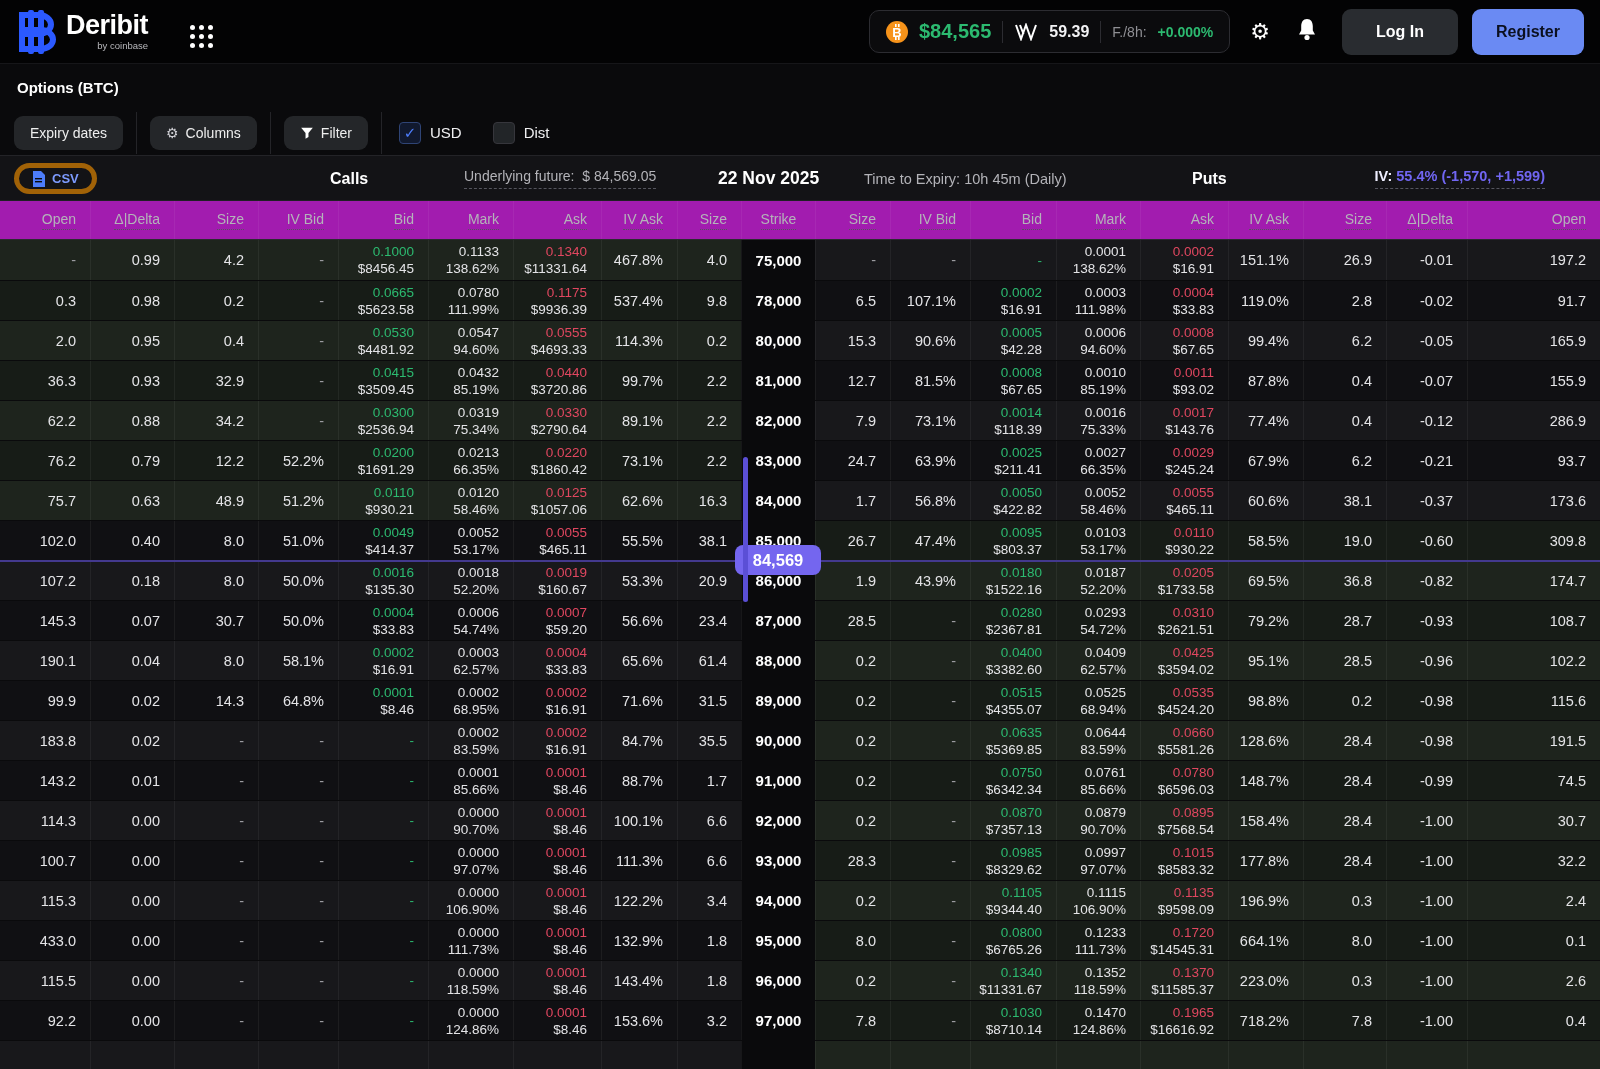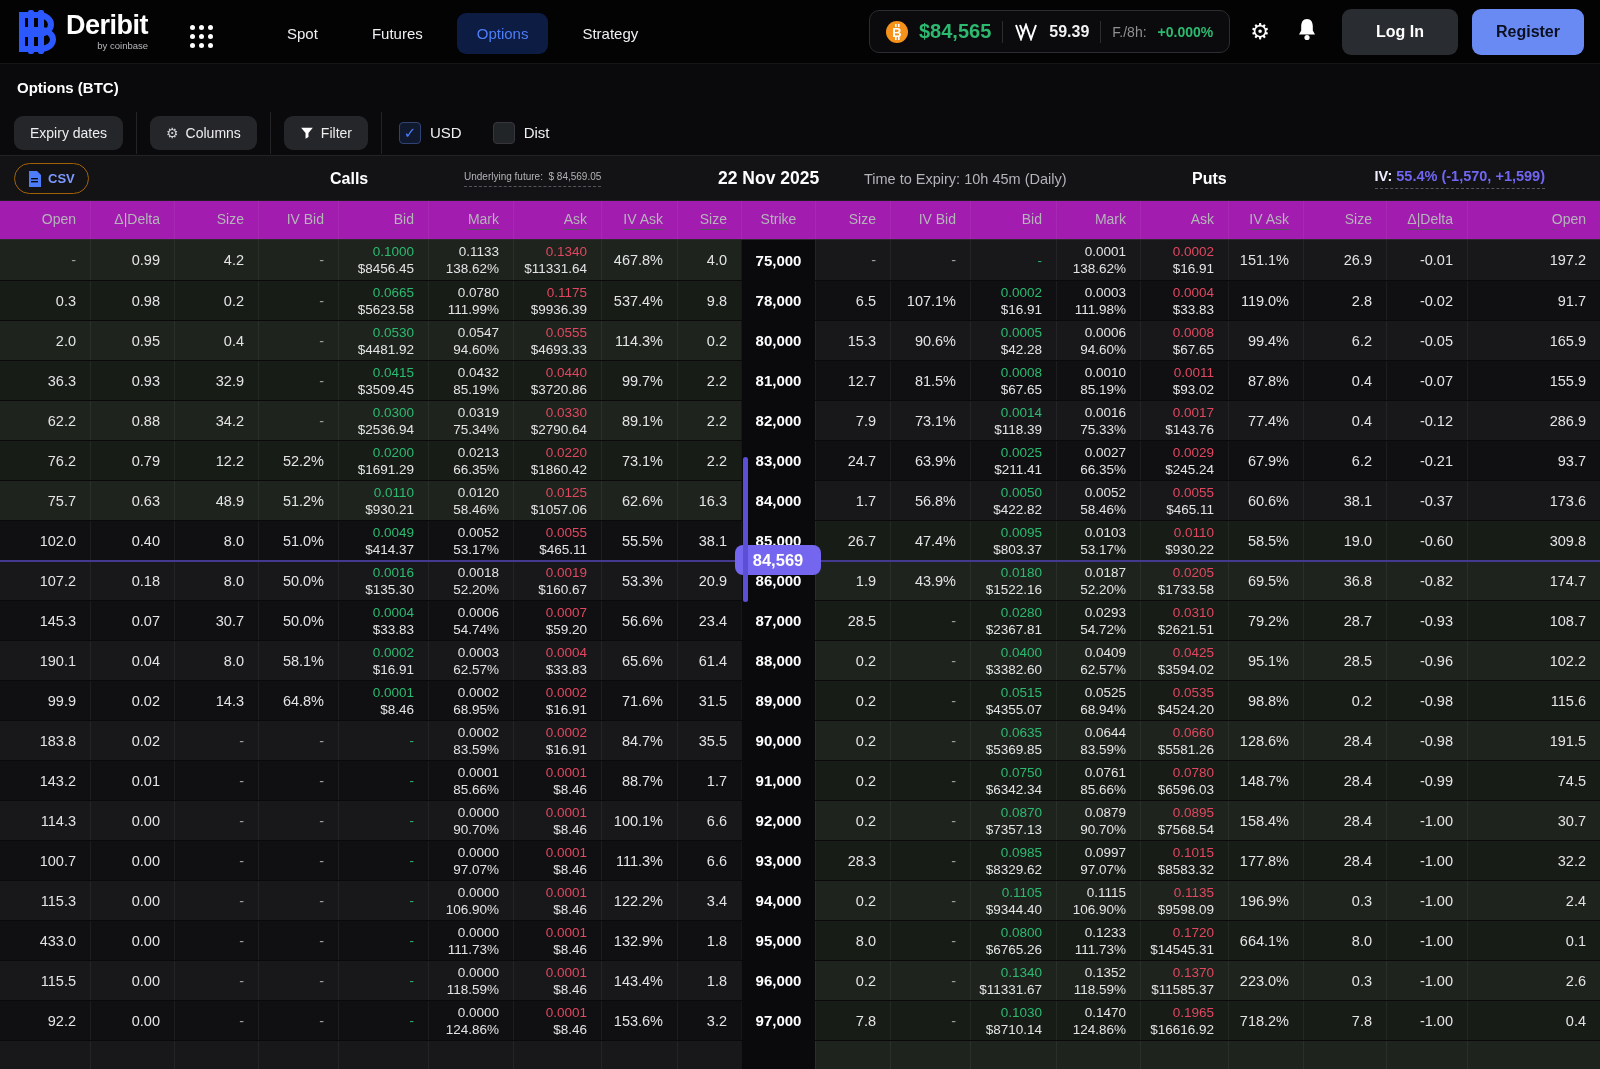--- a/index.html
+++ b/index.html
@@ -49,26 +49,26 @@
   .chk + .chk { margin-left:18px; }
   .box { width:22px; height:22px; border-radius:4px; background:#222528; border:1px solid #36363c;
     display:flex; align-items:center; justify-content:center; font-size:15px; }
   .box.checked { background:#11192e; border-color:#2f4475; color:#4d7dfa; font-weight:700; }
   .gear-sm { font-family:"DejaVu Sans",sans-serif; font-size:14px; color:#cfcfd4; }
 
   
   .chain { background:#101013; }
   .chain-meta { position:relative; height:45px; background:#131316; border-top:1px solid #232327; }
   .csv { position:absolute; left:14px; top:7px; height:31px; display:flex; align-items:center; gap:7px;
-    background:transparent; border:1px solid #a16207; border-radius:16px; padding:8px 13px;
+    background:transparent; border:5px solid #a16207; border-radius:16px; padding:8px 13px;
     color:#7d9bff; font-size:13px; font-weight:700; cursor:pointer;
     font-family:"Liberation Sans",sans-serif; }
   .m-item { position:absolute; top:0; height:45px; display:flex; align-items:center; white-space:nowrap; }
   .m-calls { left:330px; font-size:16px; font-weight:700; color:#fff; }
-  .m-underlying { left:464px; font-size:10px; color:#b3b3b8; }
+  .m-underlying { left:464px; font-size:14px; color:#b3b3b8; }
   .m-date { left:718px; font-size:17.5px; font-weight:700; color:#fff; }
   .m-tte { left:864px; font-size:14.5px; color:#b3b3b8; }
   .m-puts { left:1192px; font-size:16px; font-weight:700; color:#fff; }
   .m-iv { right:55px; font-size:14.5px; }
   .dashed { border-bottom:1px dashed #55555e; padding-bottom:4px; }
   .ivl { color:#eef; font-weight:700; }
   .ivv { color:#7166f2; font-weight:700; }
 
   
   :root { --cols: 90px 84px 84px 80px 90px 85px 88px 76px 64px 74px 75px 80px 86px 84px 88px 75px 83px 81px 133px; }
@@ -125,26 +125,20 @@
       <i></i>
         <i></i>
         <i></i>
         <i></i>
         <i></i>
         <i></i>
         <i></i>
         <i></i>
         <i></i>
     </div>
-    <nav class="nav-items">
-      <a class="nav-item">Spot</a>
-      <a class="nav-item">Futures</a>
-      <a class="nav-item active">Options</a>
-      <a class="nav-item">Strategy</a>
-    </nav>
   </div>
   <div class="nav-right">
     <div class="ticker">
       <svg width="22" height="22" viewBox="0 0 22 22">
         <circle cx="11" cy="11" r="11" fill="#f7931a"></circle>
         <text x="11" y="16" text-anchor="middle" font-family="Liberation Sans,sans-serif" font-size="13" font-weight="bold" fill="#fff">B</text>
         <rect x="9" y="3" width="1.6" height="3" fill="#fff"></rect>
           <rect x="12" y="3" width="1.6" height="3" fill="#fff"></rect>
         <rect x="9" y="16" width="1.6" height="3" fill="#fff"></rect>
           <rect x="12" y="16" width="1.6" height="3" fill="#fff"></rect>

